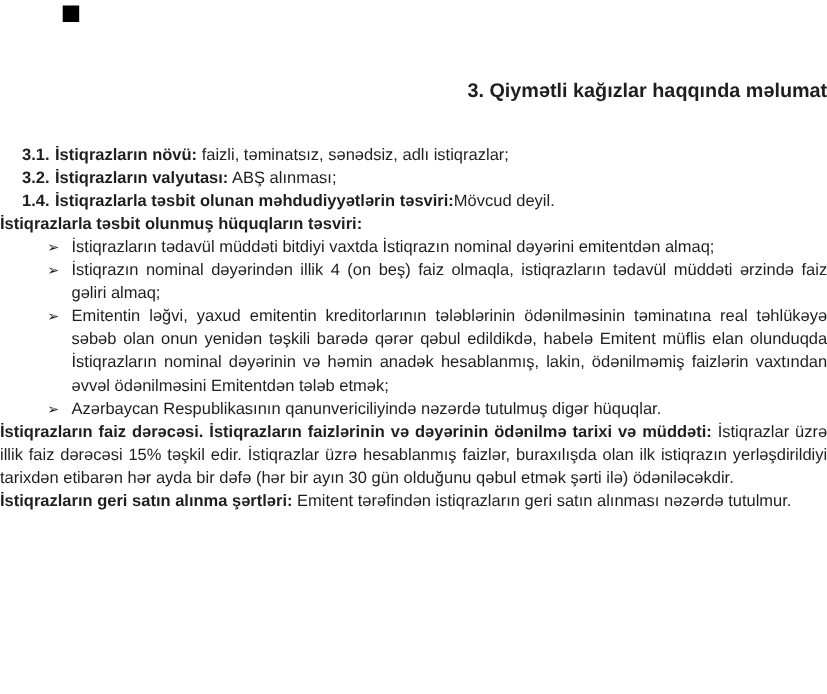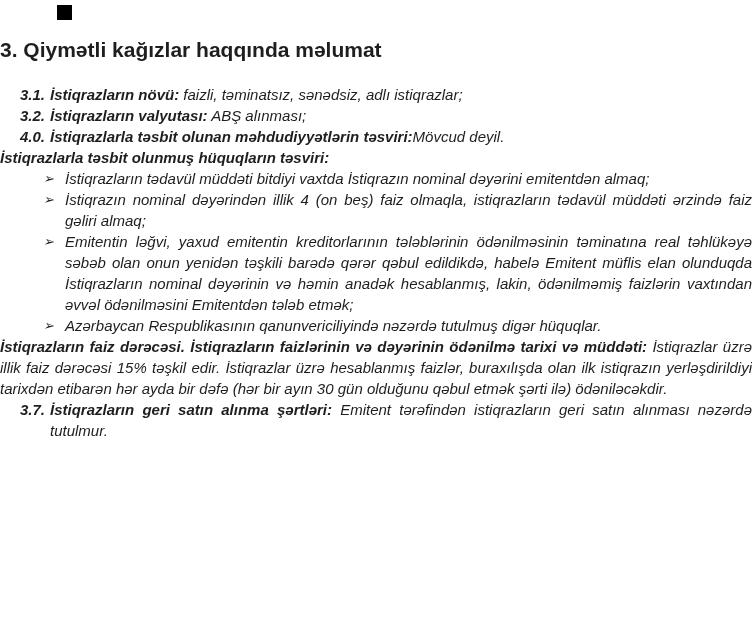--- a/index.html
+++ b/index.html
@@ -21,28 +21,27 @@
   }
   .corner-mark {
     position: absolute;
     left: 57px;
     top: 5px;
     width: 15px;
     height: 15px;
     background: #000000;
   }
   .title {
-    padding-top: 39px;
-    text-align: left;
+    padding-top: 72px;
+    text-align: right;
     font-weight: bold;
-    font-size: 21px;
+    font-size: 18px;
   }
   .items {
-    margin-top: 24px;
-    font-style: italic;
+    margin-top: 37px;
   }
   .item {
     display: flex;
   }
   .num {
     flex: 0 0 50px;
     box-sizing: border-box;
     padding-left: 20px;
     font-weight: bold;
   }
@@ -86,21 +85,21 @@
       <div class="body"><span class="label">İstiqrazların növü:</span><span> faizli, təminatsız, sənədsiz, adlı istiqrazlar;</span></div>
     </div>
 
     <div class="item">
       <div class="num">3.2.</div>
       <div class="body"><span class="label">İstiqrazların valyutası:</span><span> ABŞ alınması;</span></div>
     </div>
 
 
     <div class="item">
-      <div class="num">4.0.</div>
+      <div class="num">1.4.</div>
       <div class="body"><span class="label">İstiqrazlarla təsbit olunan məhdudiyyətlərin təsviri:</span><span>Mövcud deyil.</span></div>
     </div>
 
     <div class="item">
       <div class="body">
         <div><span class="label">İstiqrazlarla təsbit olunmuş hüquqların təsviri:</span></div>
         <div class="bullets">
           <div class="bullet">
             <span class="arrow">➢</span>
             <span class="btext">İstiqrazların tədavül müddəti bitdiyi vaxtda İstiqrazın nominal dəyərini emitentdən almaq;</span>
@@ -119,18 +118,17 @@
           </div>
         </div>
       </div>
     </div>
 
     <div class="item">
       <div class="body"><span class="label">İstiqrazların faiz dərəcəsi. İstiqrazların faizlərinin və dəyərinin ödənilmə tarixi və müddəti:</span><span> İstiqrazlar üzrə illik faiz dərəcəsi 15% təşkil edir. İstiqrazlar üzrə hesablanmış faizlər, buraxılışda olan ilk istiqrazın yerləşdirildiyi tarixdən etibarən hər ayda bir dəfə (hər bir ayın 30 gün olduğunu qəbul etmək şərti ilə) ödəniləcəkdir.</span></div>
     </div>
 
     <div class="item">
-      <div class="num">3.7.</div>
       <div class="body"><span class="label">İstiqrazların geri satın alınma şərtləri:</span><span> Emitent tərəfindən istiqrazların geri satın alınması nəzərdə tutulmur.</span></div>
     </div>
 
   </div>
 </div>
 
 </body></html>

